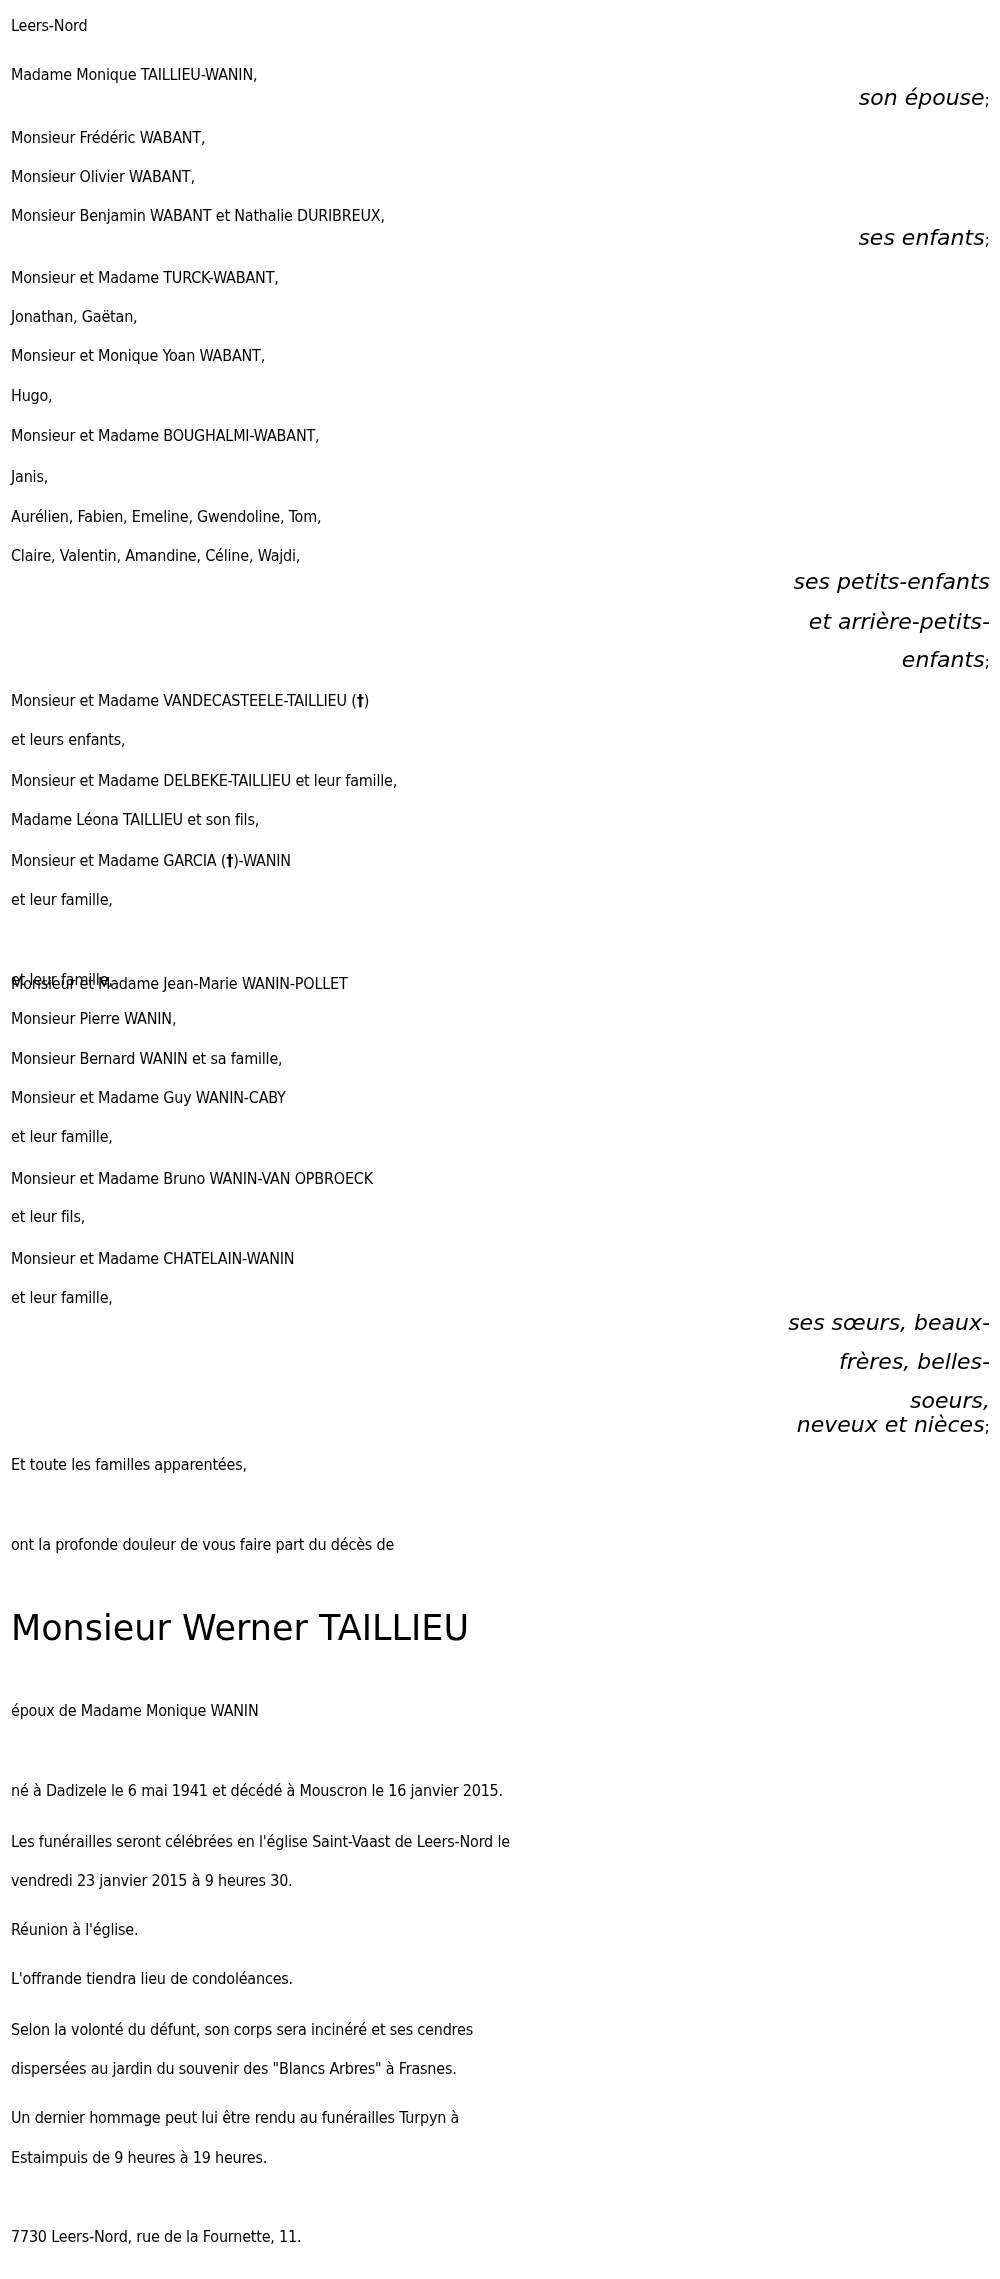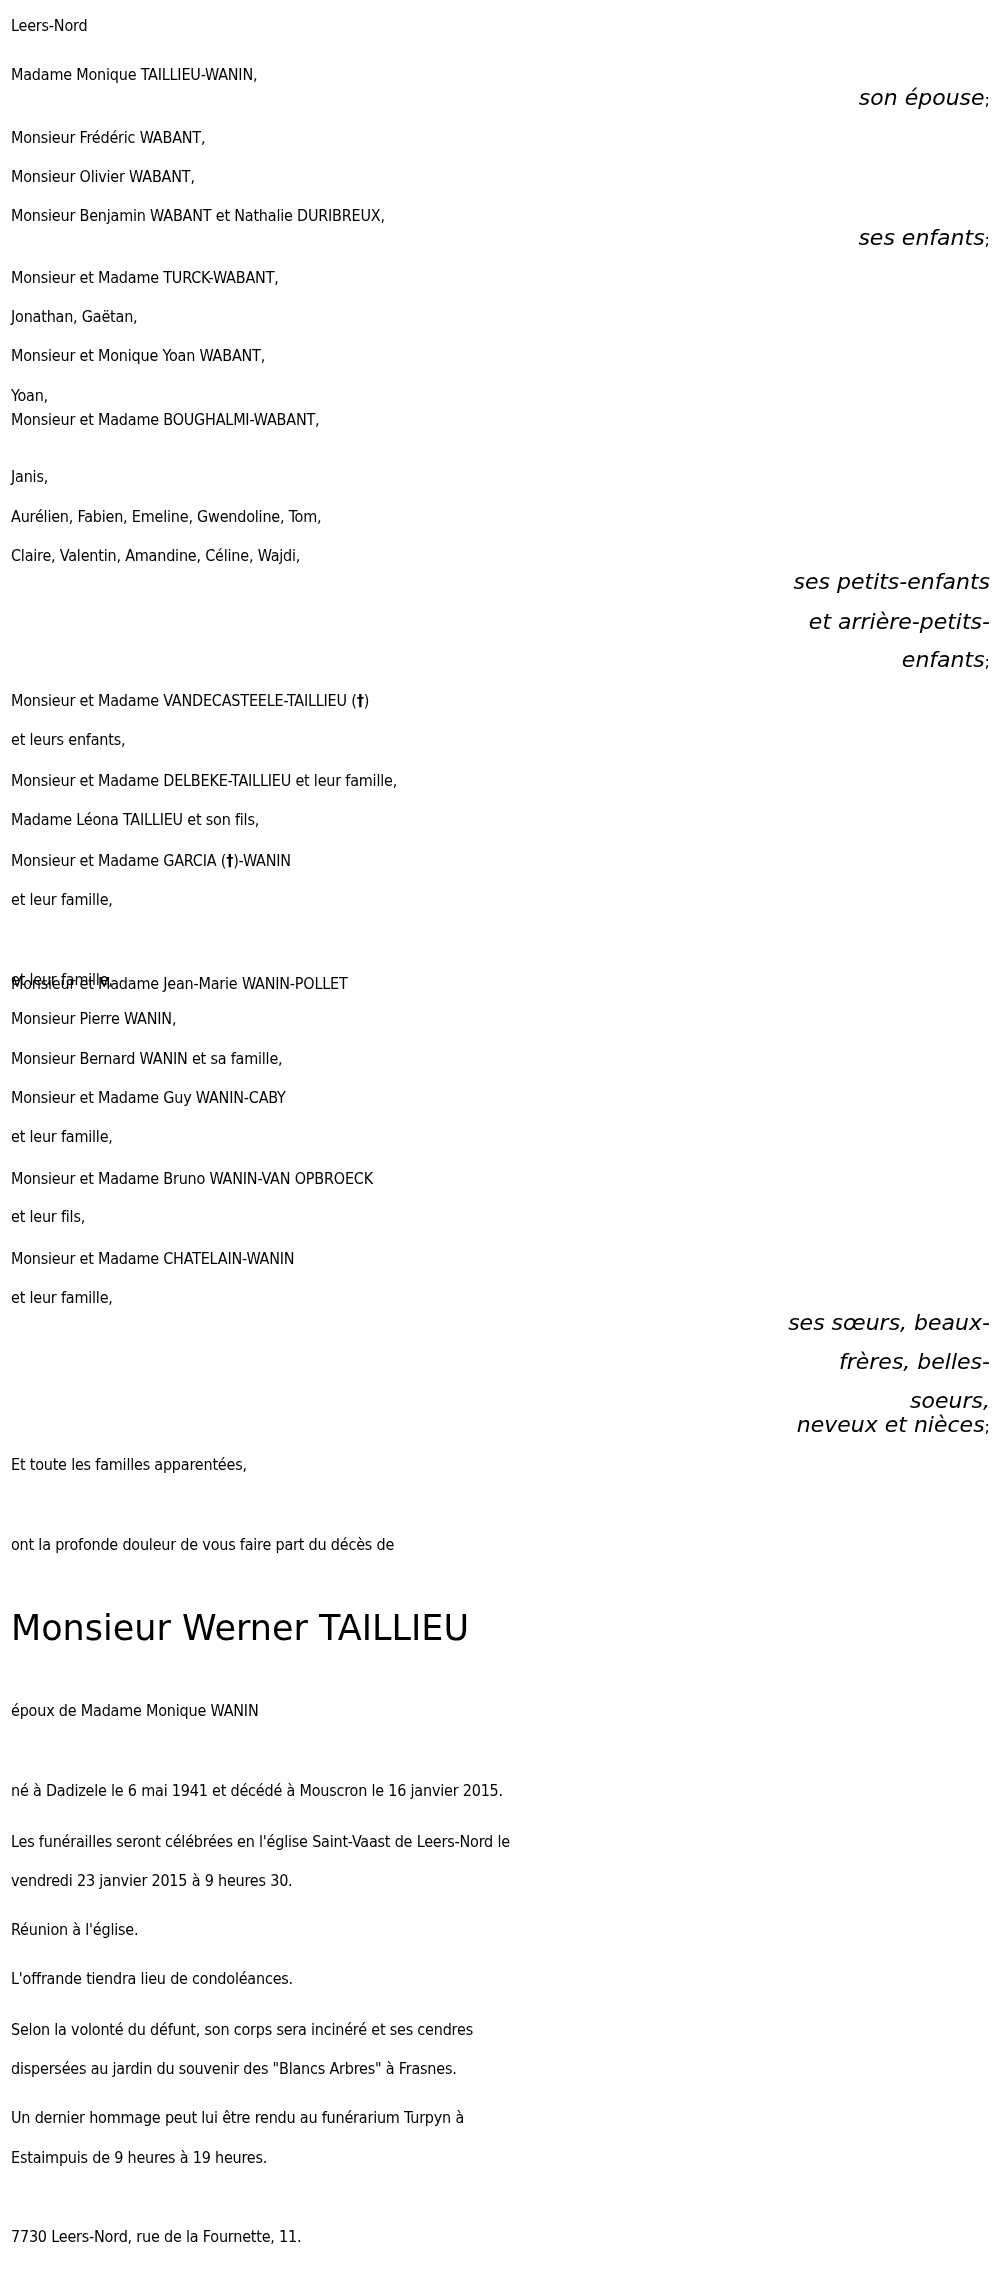--- a/index.html
+++ b/index.html
@@ -61,22 +61,22 @@
 <div class="rel" style="top:99px"><span>son épouse</span><span class="semi">;</span></div>
 
 <div class="line" style="top:138px">Monsieur Frédéric WABANT,</div>
 <div class="line" style="top:177px">Monsieur Olivier WABANT,</div>
 <div class="line" style="top:216px">Monsieur Benjamin WABANT et Nathalie DURIBREUX,</div>
 <div class="rel" style="top:239px"><span>ses enfants</span><span class="semi">;</span></div>
 
 <div class="line" style="top:278px">Monsieur et Madame TURCK-WABANT,</div>
 <div class="line" style="top:317px">Jonathan, Gaëtan,</div>
 <div class="line" style="top:356px">Monsieur et Monique Yoan WABANT,</div>
-<div class="line" style="top:396px">Yoan,</div>
-<div class="line" style="top:420px">Monsieur et Madame BOUGHALMI-WABANT,</div>
+<div class="line" style="top:396px">Hugo,</div>
+<div class="line" style="top:436px">Monsieur et Madame BOUGHALMI-WABANT,</div>
 <div class="line" style="top:477px">Janis,</div>
 <div class="line" style="top:517px">Aurélien, Fabien, Emeline, Gwendoline, Tom,</div>
 <div class="line" style="top:556px">Claire, Valentin, Amandine, Céline, Wajdi,</div>
 <div class="rel" style="top:582px">ses petits-enfants</div>
 <div class="rel" style="top:622px">et arrière-petits-</div>
 <div class="rel" style="top:661px"><span>enfants</span><span class="semi">;</span></div>
 
 <div class="line" style="top:701px"><span>Monsieur et Madame VANDECASTEELE-TAILLIEU (</span><span class="dagger">†</span><span>)</span></div>
 <div class="line" style="top:740px">et leurs enfants,</div>
 <div class="line" style="top:781px">Monsieur et Madame DELBEKE-TAILLIEU et leur famille,</div>
@@ -105,16 +105,16 @@
 
 <div class="line" style="top:1711px">époux de Madame Monique WANIN</div>
 
 <div class="line" style="top:1791px">né à Dadizele le 6 mai 1941 et décédé à Mouscron le 16 janvier 2015.</div>
 <div class="line" style="top:1842px">Les funérailles seront célébrées en l'église Saint-Vaast de Leers-Nord le</div>
 <div class="line" style="top:1881px">vendredi 23 janvier 2015 à 9 heures 30.</div>
 <div class="line" style="top:1930px">Réunion à l'église.</div>
 <div class="line" style="top:1979px">L'offrande tiendra lieu de condoléances.</div>
 <div class="line" style="top:2030px">Selon la volonté du défunt, son corps sera incinéré et ses cendres</div>
 <div class="line" style="top:2069px">dispersées au jardin du souvenir des "Blancs Arbres" à Frasnes.</div>
-<div class="line" style="top:2118px">Un dernier hommage peut lui être rendu au funérarium Turpyn à</div>
+<div class="line" style="top:2118px">Un dernier hommage peut lui être rendu au funérailles Turpyn à</div>
 <div class="line" style="top:2158px">Estaimpuis de 9 heures à 19 heures.</div>
 
 <div class="line" style="top:2237px">7730 Leers-Nord, rue de la Fournette, 11.</div>
 
 </body></html>

